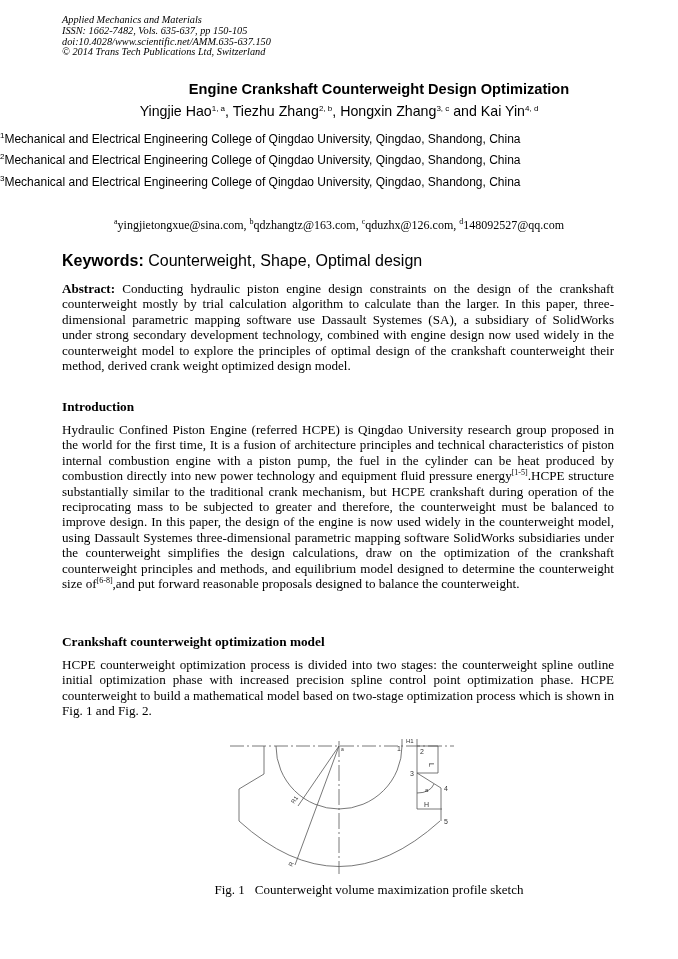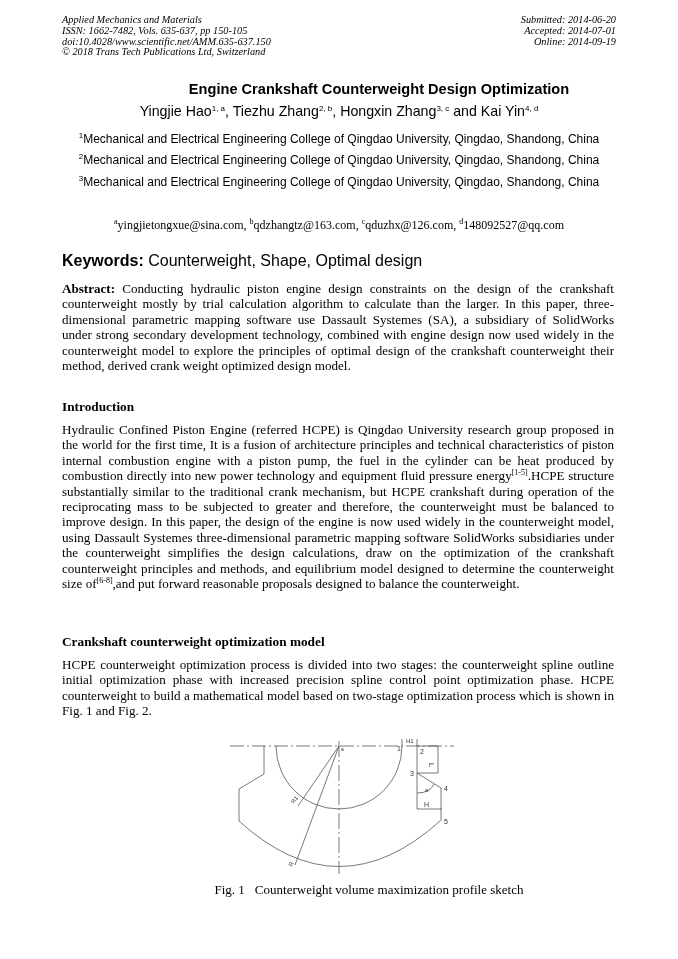--- a/index.html
+++ b/index.html
@@ -4,21 +4,21 @@
 <style>
   html, body { margin: 0; padding: 0; background: #ffffff; }
   body { width: 678px; height: 959px; position: relative; overflow: hidden; color: #000; }
   .page { position: absolute; left: 0; top: 0; width: 678px; height: 959px; }
   .hdr-left { position: absolute; left: 62px; top: 15px; font-family: "Liberation Serif", serif; font-style: italic; font-size: 10.3px; line-height: 10.8px; }
   .hdr-right { position: absolute; right: 62px; top: 15px; text-align: right; font-family: "Liberation Serif", serif; font-style: italic; font-size: 10.3px; line-height: 10.8px; }
   .hdr-left div, .hdr-right div { white-space: nowrap; }
   .title { position: absolute; left: 0; width: 678px; top: 81px; text-align: center; font-family: "Liberation Sans", sans-serif; font-weight: bold; font-size: 14.6px; padding-left: 40px; }
   .authors { position: absolute; left: 0; width: 678px; top: 103px; text-align: center; font-family: "Liberation Sans", sans-serif; font-size: 14.2px; }
   .authors sup, .affil sup, .emails sup { font-size: 8px; vertical-align: 5px; line-height: 0; }
-  .affil { position: absolute; left: 0; width: 678px; text-align: center; font-family: "Liberation Sans", sans-serif; font-size: 12px; white-space: nowrap; }
+  .affil { position: absolute; left: 0; width: 678px; font-family: "Liberation Sans", sans-serif; font-size: 12px; white-space: nowrap; }
   .emails { position: absolute; left: 0; width: 678px; top: 218px; text-align: center; font-family: Liberation Serif, serif; font-size: 12px; white-space: nowrap; }
   .keywords { position: absolute; left: 62px; top: 252px; font-family: "Liberation Sans", sans-serif; font-size: 16px; }
   .keywords b { font-weight: bold; }
   .para { position: absolute; left: 62px; width: 552px; font-family: "Liberation Serif", serif; font-size: 13.1px; line-height: 15.4px; text-align: justify; }
   .para b { font-weight: bold; }
   .para sup { font-size: 8px; vertical-align: 5px; line-height: 0; margin-top: 20px; }
   .heading { position: absolute; left: 62px; font-family: "Liberation Serif", serif; font-weight: bold; font-size: 13.3px; }
   .figure { position: absolute; left: 222px; top: 737px; width: 240px; height: 150px; }
   .caption { position: absolute; left: 0; width: 678px; top: 882px; text-align: center; font-family: "Liberation Serif", serif; font-size: 13px; padding-left: 30px; }
   .caption .sp { display: inline-block; width: 10px; }
@@ -26,28 +26,23 @@
 </style>
 </head>
 <body>
 
 <div class="page">
 
   <div class="hdr-left">
     <div>Applied Mechanics and Materials</div>
     <div>ISSN: 1662-7482, Vols. 635-637, pp 150-105</div>
     <div>doi:10.4028/www.scientific.net/AMM.635-637.150</div>
-    <div>© 2018 Trans Tech Publications Ltd, Switzerland</div>
+    <div>© 2014 Trans Tech Publications Ltd, Switzerland</div>
   </div>
 
-  <div class="hdr-right">
-    <div>Submitted: 2014-06-20</div>
-    <div>Accepted: 2014-07-01</div>
-    <div>Online: 2014-09-19</div>
-  </div>
 
   <div class="title">Engine Crankshaft Counterweight Design Optimization</div>
 
   <div class="authors">
     <span><span>Yingjie Hao</span><sup>1, a</sup><span>, </span></span><span><span>Tiezhu Zhang</span><sup>2, b</sup><span>, </span></span><span><span>Hongxin Zhang</span><sup>3, c</sup><span> and </span></span><span><span>Kai Yin</span><sup>4, d</sup><span></span></span>
   </div>
 
   <div class="affil" style="top:132px;"><sup>1</sup><span>Mechanical and Electrical Engineering College of Qingdao University, Qingdao, Shandong, China</span></div>
   <div class="affil" style="top:153px;"><sup>2</sup><span>Mechanical and Electrical Engineering College of Qingdao University, Qingdao, Shandong, China</span></div>
   <div class="affil" style="top:175px;"><sup>3</sup><span>Mechanical and Electrical Engineering College of Qingdao University, Qingdao, Shandong, China</span></div>

